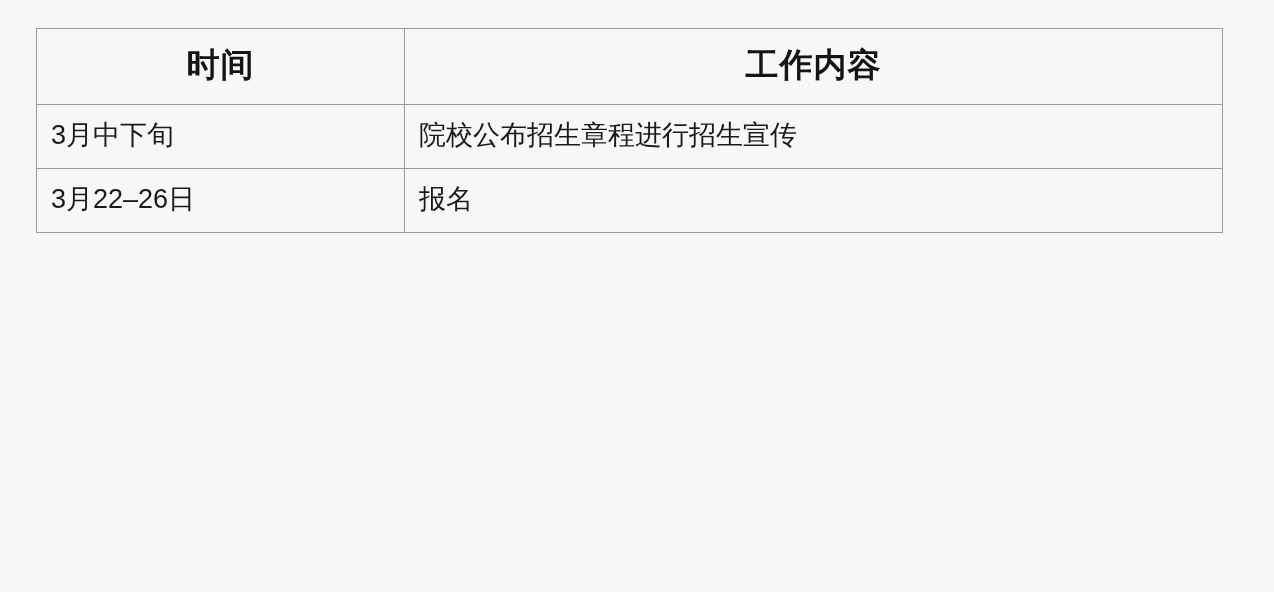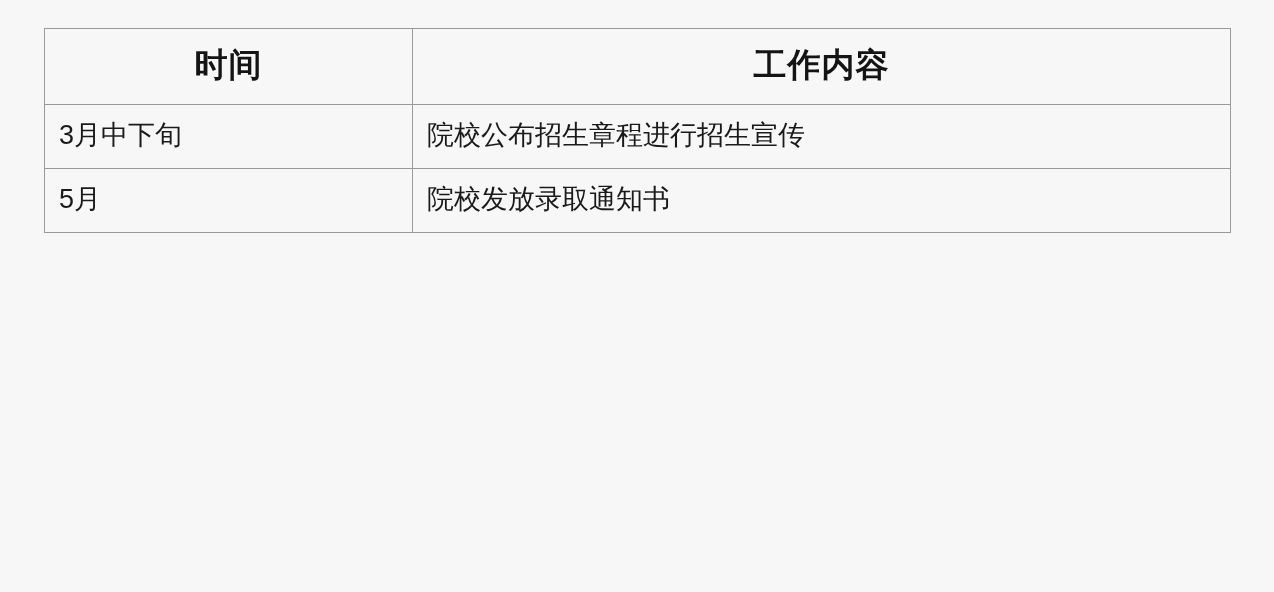--- a/index.html
+++ b/index.html
@@ -16,21 +16,21 @@
   }
   .page {
     position: relative;
     width: 1274px;
     height: 592px;
     background: #f7f7f7;
     box-sizing: border-box;
   }
   .schedule-table {
     position: absolute;
-    left: 44px;
+    left: 36px;
     top: 28px;
     width: 1186px;
     border-collapse: collapse;
     table-layout: fixed;
     background: #f7f7f7;
   }
   .schedule-table col.col-time { width: 368px; }
   .schedule-table col.col-content { width: 818px; }
 
   .schedule-table th,
@@ -82,19 +82,19 @@
         <th>时间</th>
         <th>工作内容</th>
       </tr>
     </thead>
     <tbody>
       <tr>
         <td class="cell-time">3月中下旬</td>
         <td class="cell-content">院校公布招生章程进行招生宣传</td>
       </tr>
       <tr>
-        <td class="cell-time">5月</td>
-        <td class="cell-content">院校发放录取通知书</td>
+        <td class="cell-time">3月22–26日</td>
+        <td class="cell-content">报名</td>
       </tr>
     </tbody>
   </table>
 
 </div>
 
 </body></html>

